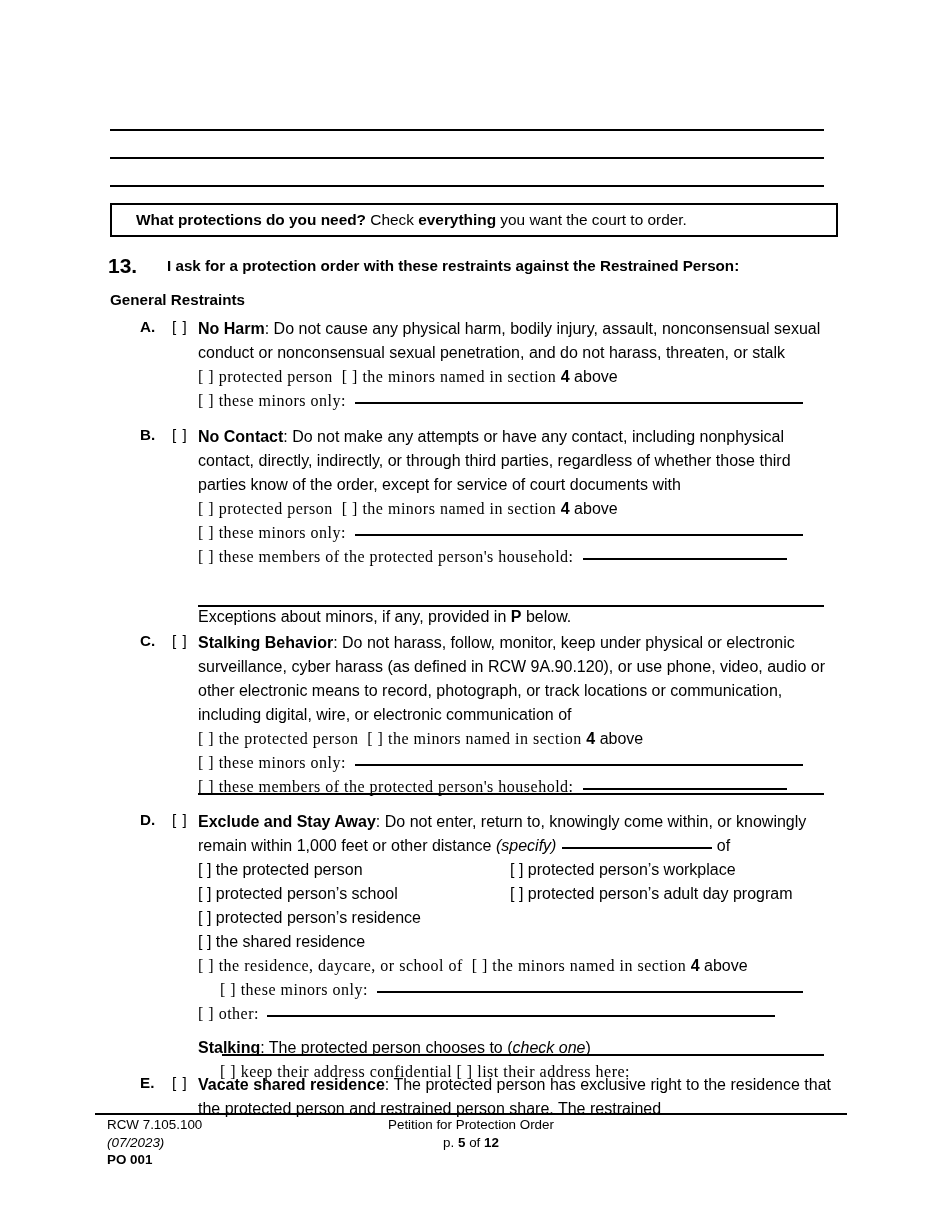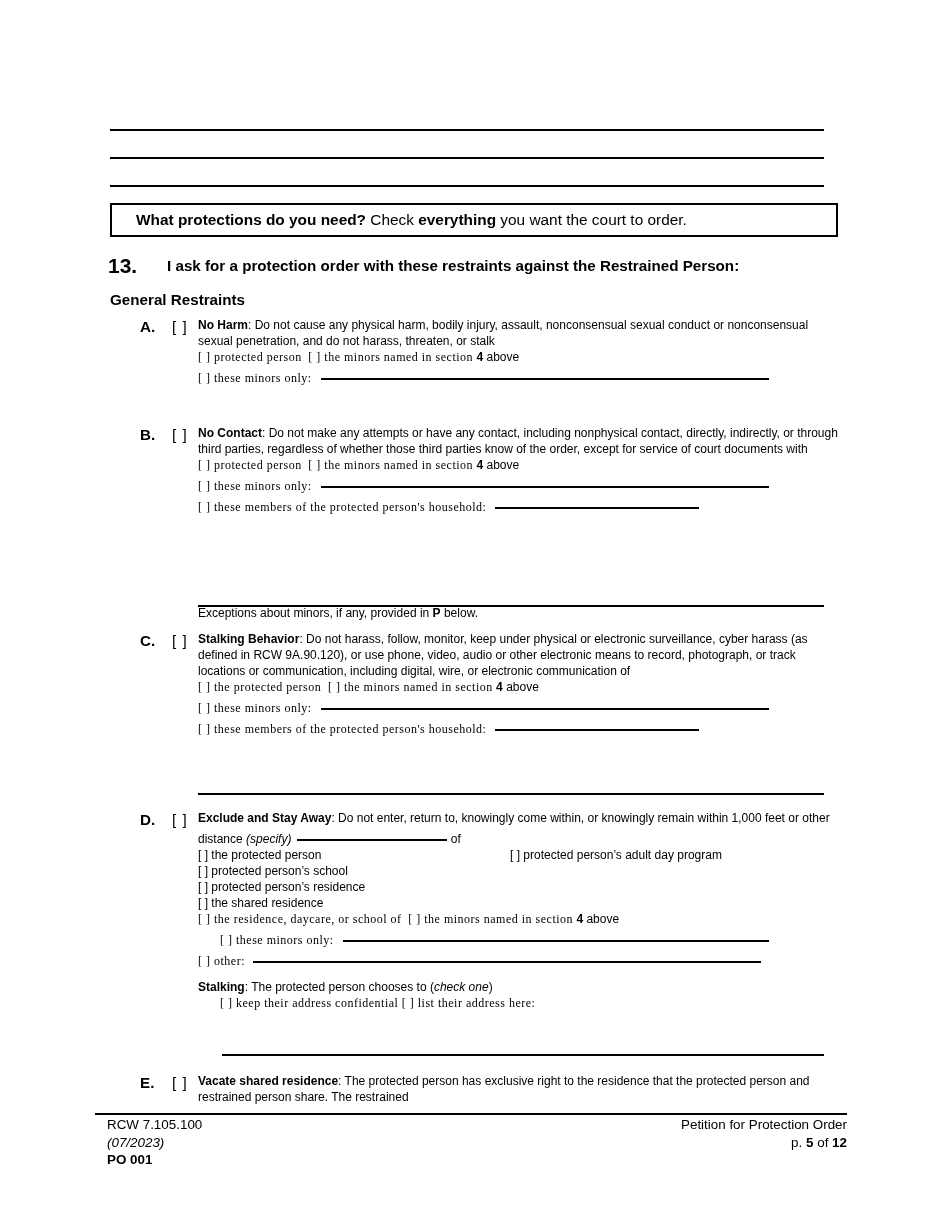--- a/index.html
+++ b/index.html
@@ -93,22 +93,22 @@
   }
   .item-box {
     position: absolute;
     left: 62px;
     top: 0;
     font-size: 15.2px;
     letter-spacing: 1px;
   }
   .item-body {
     margin-left: 88px;
-    font-size: 12px;
-    line-height: 16px;
+    font-size: 16px;
+    line-height: 24px;
   }
   .item-body p {
     margin: 0;
   }
   b, strong { font-weight: bold; }
   i, em { font-style: italic; }
 
   .cb { letter-spacing: 0.5px; font-family: Liberation Serif, serif; }
 
   
@@ -163,21 +163,21 @@
     top: 0;
   }
   .footer-left .fl-1 { display: block; }
   .footer-left .fl-2 { display: block; font-style: italic; }
   .footer-left .fl-3 { display: block; font-weight: bold; }
   .footer-center {
     position: absolute;
     left: 0;
     top: 0;
     width: 752px;
-    text-align: right;
+    text-align: center;
   }
   .footer-center .fc-1 { display: block; }
   .footer-center .fc-2 { display: block; }
 </style>
 </head>
 <body>
 
 <div class="page">
 
   <div class="rule" id="rule-1"></div>
@@ -238,20 +238,21 @@
     <span class="item-box">[  ]</span>
     <div class="item-body">
       <p><b>Exclude and Stay Away</b><span>: </span><span>Do not enter, return to, knowingly come within, or knowingly remain within 1,000 feet or other distance</span><span>&nbsp;</span><i>(specify)</i><span class="fill" style="width:150px;margin-left:6px;"></span><span>&nbsp;</span><span>of</span></p>
 
       <div class="two-col">
         <p class="opt-row">[ ] the protected person</p>
         <p class="opt-row">[ ] protected person’s school</p>
         <p class="opt-row">[ ] protected person’s residence</p>
         <p class="opt-row">[ ] the shared residence</p>
         <div class="col-right">
+          <p class="opt-row">[ ] protected person’s workplace</p>
           <p class="opt-row">[ ] protected person’s adult day program</p>
         </div>
       </div>
 
       <p class="opt-row"><span class="cb">[ ] the residence, daycare, or school of</span><span>&nbsp;&nbsp;</span><span class="cb">[ ] the minors named in section</span><span>&nbsp;</span><b>4</b><span>&nbsp;</span><span>above</span></p>
       <p class="opt-row indent-1"><span class="cb">[ ] these minors only:</span><span class="fill" style="width:426px;margin-left:9px;"></span></p>
       <p class="opt-row"><span class="cb">[ ]  other:</span><span class="fill" style="width:508px;margin-left:8px;"></span></p>
 
       <p style="height:10px;"></p>
 

